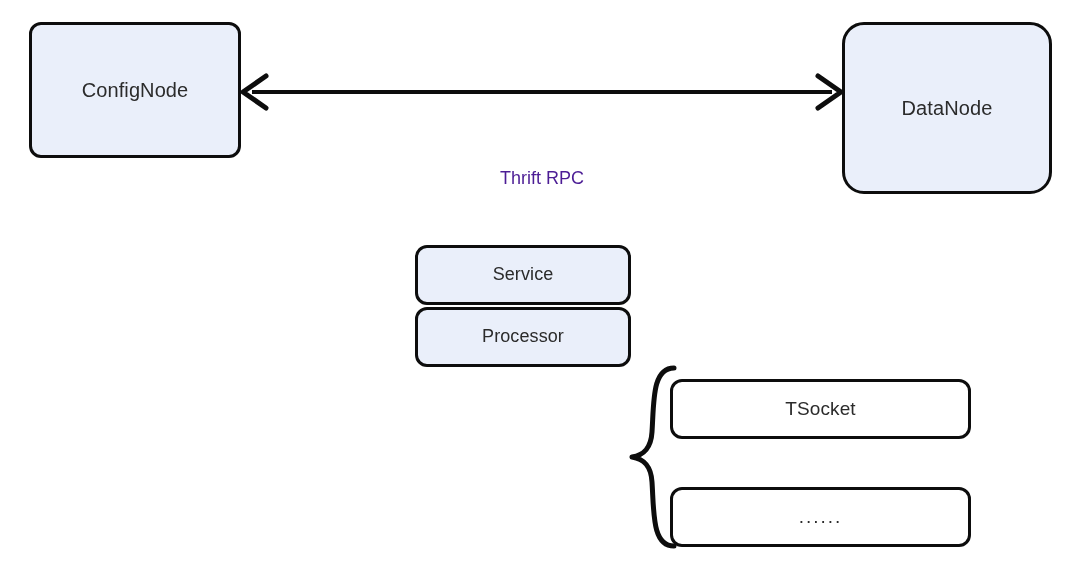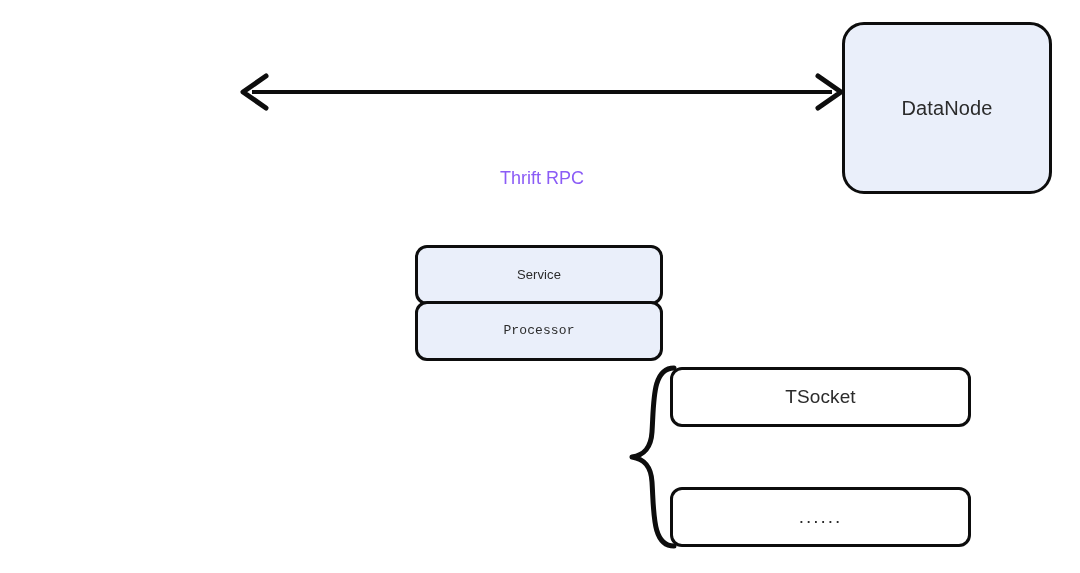--- a/index.html
+++ b/index.html
@@ -66,62 +66,62 @@
     height: 60px;
     z-index: 2;
   }
   #link-label {
     position: absolute;
     left: 236px;
     top: 168px;
     width: 612px;
     text-align: center;
     font-size: 18px;
-    color: #8b5cf6;
+    color: #4c1d95;
     z-index: 4;
   }
 
   
   #layer-stack {
     position: absolute;
     left: 415px;
     top: 245px;
     width: 212px;
     height: 240px;
     z-index: 3;
   }
   .layer-box {
     position: absolute;
     left: 0;
-    width: 248px;
+    width: 216px;
     height: 60px;
-    font-size: 13px;
+    font-size: 18px;
   }
   .layer-box.i0 { top: 0px; }
-  .layer-box.i1 { top: 56px; font-family: Liberation Mono, monospace; }
+  .layer-box.i1 { top: 62px; }
   .layer-box.i2 { top: 120px; }
   .layer-box.i3 { top: 180px; }
 
   
   #impl-stack {
     position: absolute;
     left: 670px;
     top: 367px;
     width: 301px;
     height: 180px;
     z-index: 3;
   }
   .impl-box {
     position: absolute;
     left: 0;
     width: 301px;
     height: 60px;
     font-size: 19px;
   }
-  .impl-box.i0 { top: 0px; }
+  .impl-box.i0 { top: 12px; }
   .impl-box.i1 { top: 60px; }
   .impl-box.i2 { top: 120px; }
 
   .impl-box .dots {
     letter-spacing: 2px;
     font-size: 19px;
   }
 
   
   #brace-connector {
@@ -131,20 +131,23 @@
     width: 70px;
     height: 190px;
     z-index: 2;
   }
 </style>
 </head>
 <body>
 
 <div id="canvas">
 
+  <div id="config-node" class="node">
+    <span>ConfigNode</span>
+  </div>
 
   <div id="data-node" class="node">
     <span>DataNode</span>
   </div>
 
   <svg id="link-arrow" viewBox="0 0 612 60">
     <line x1="16" y1="30" x2="596" y2="30" stroke="#0d0d0d" stroke-width="4" stroke-linecap="butt"></line>
     <polyline points="30,14 7,30 30,46" fill="none" stroke="#0d0d0d" stroke-width="5" stroke-linecap="round" stroke-linejoin="round"></polyline>
     <polyline points="582,14 605,30 582,46" fill="none" stroke="#0d0d0d" stroke-width="5" stroke-linecap="round" stroke-linejoin="round"></polyline>
   </svg>

